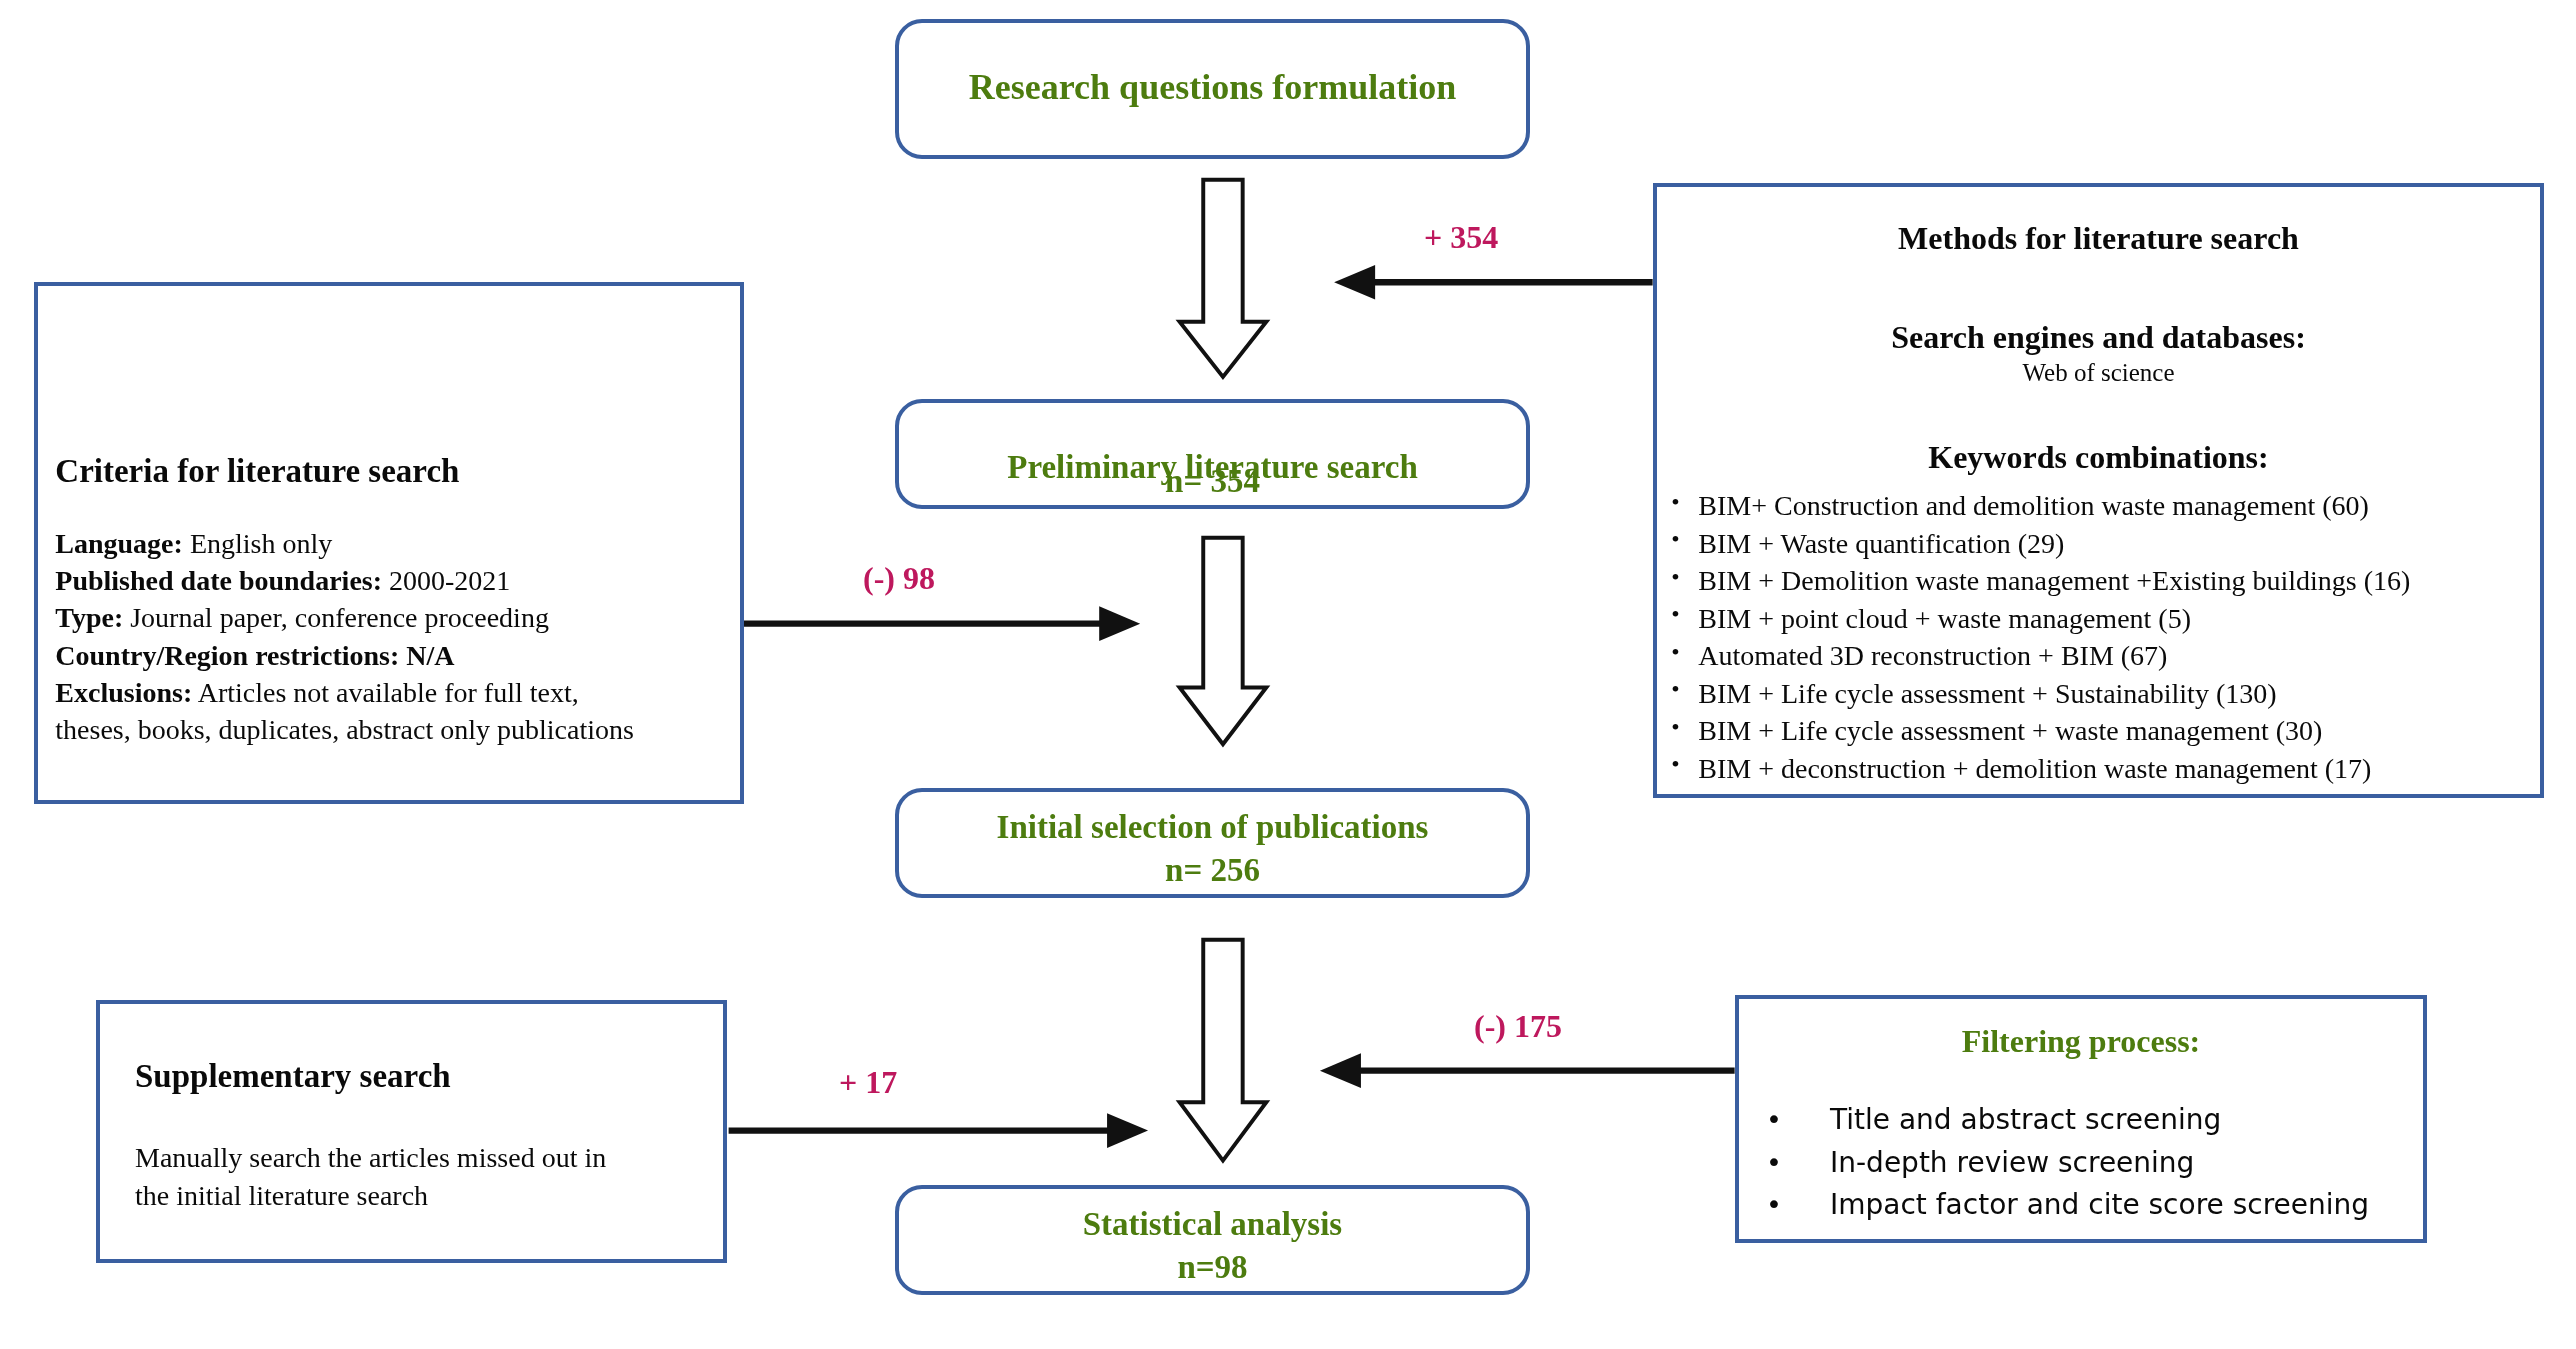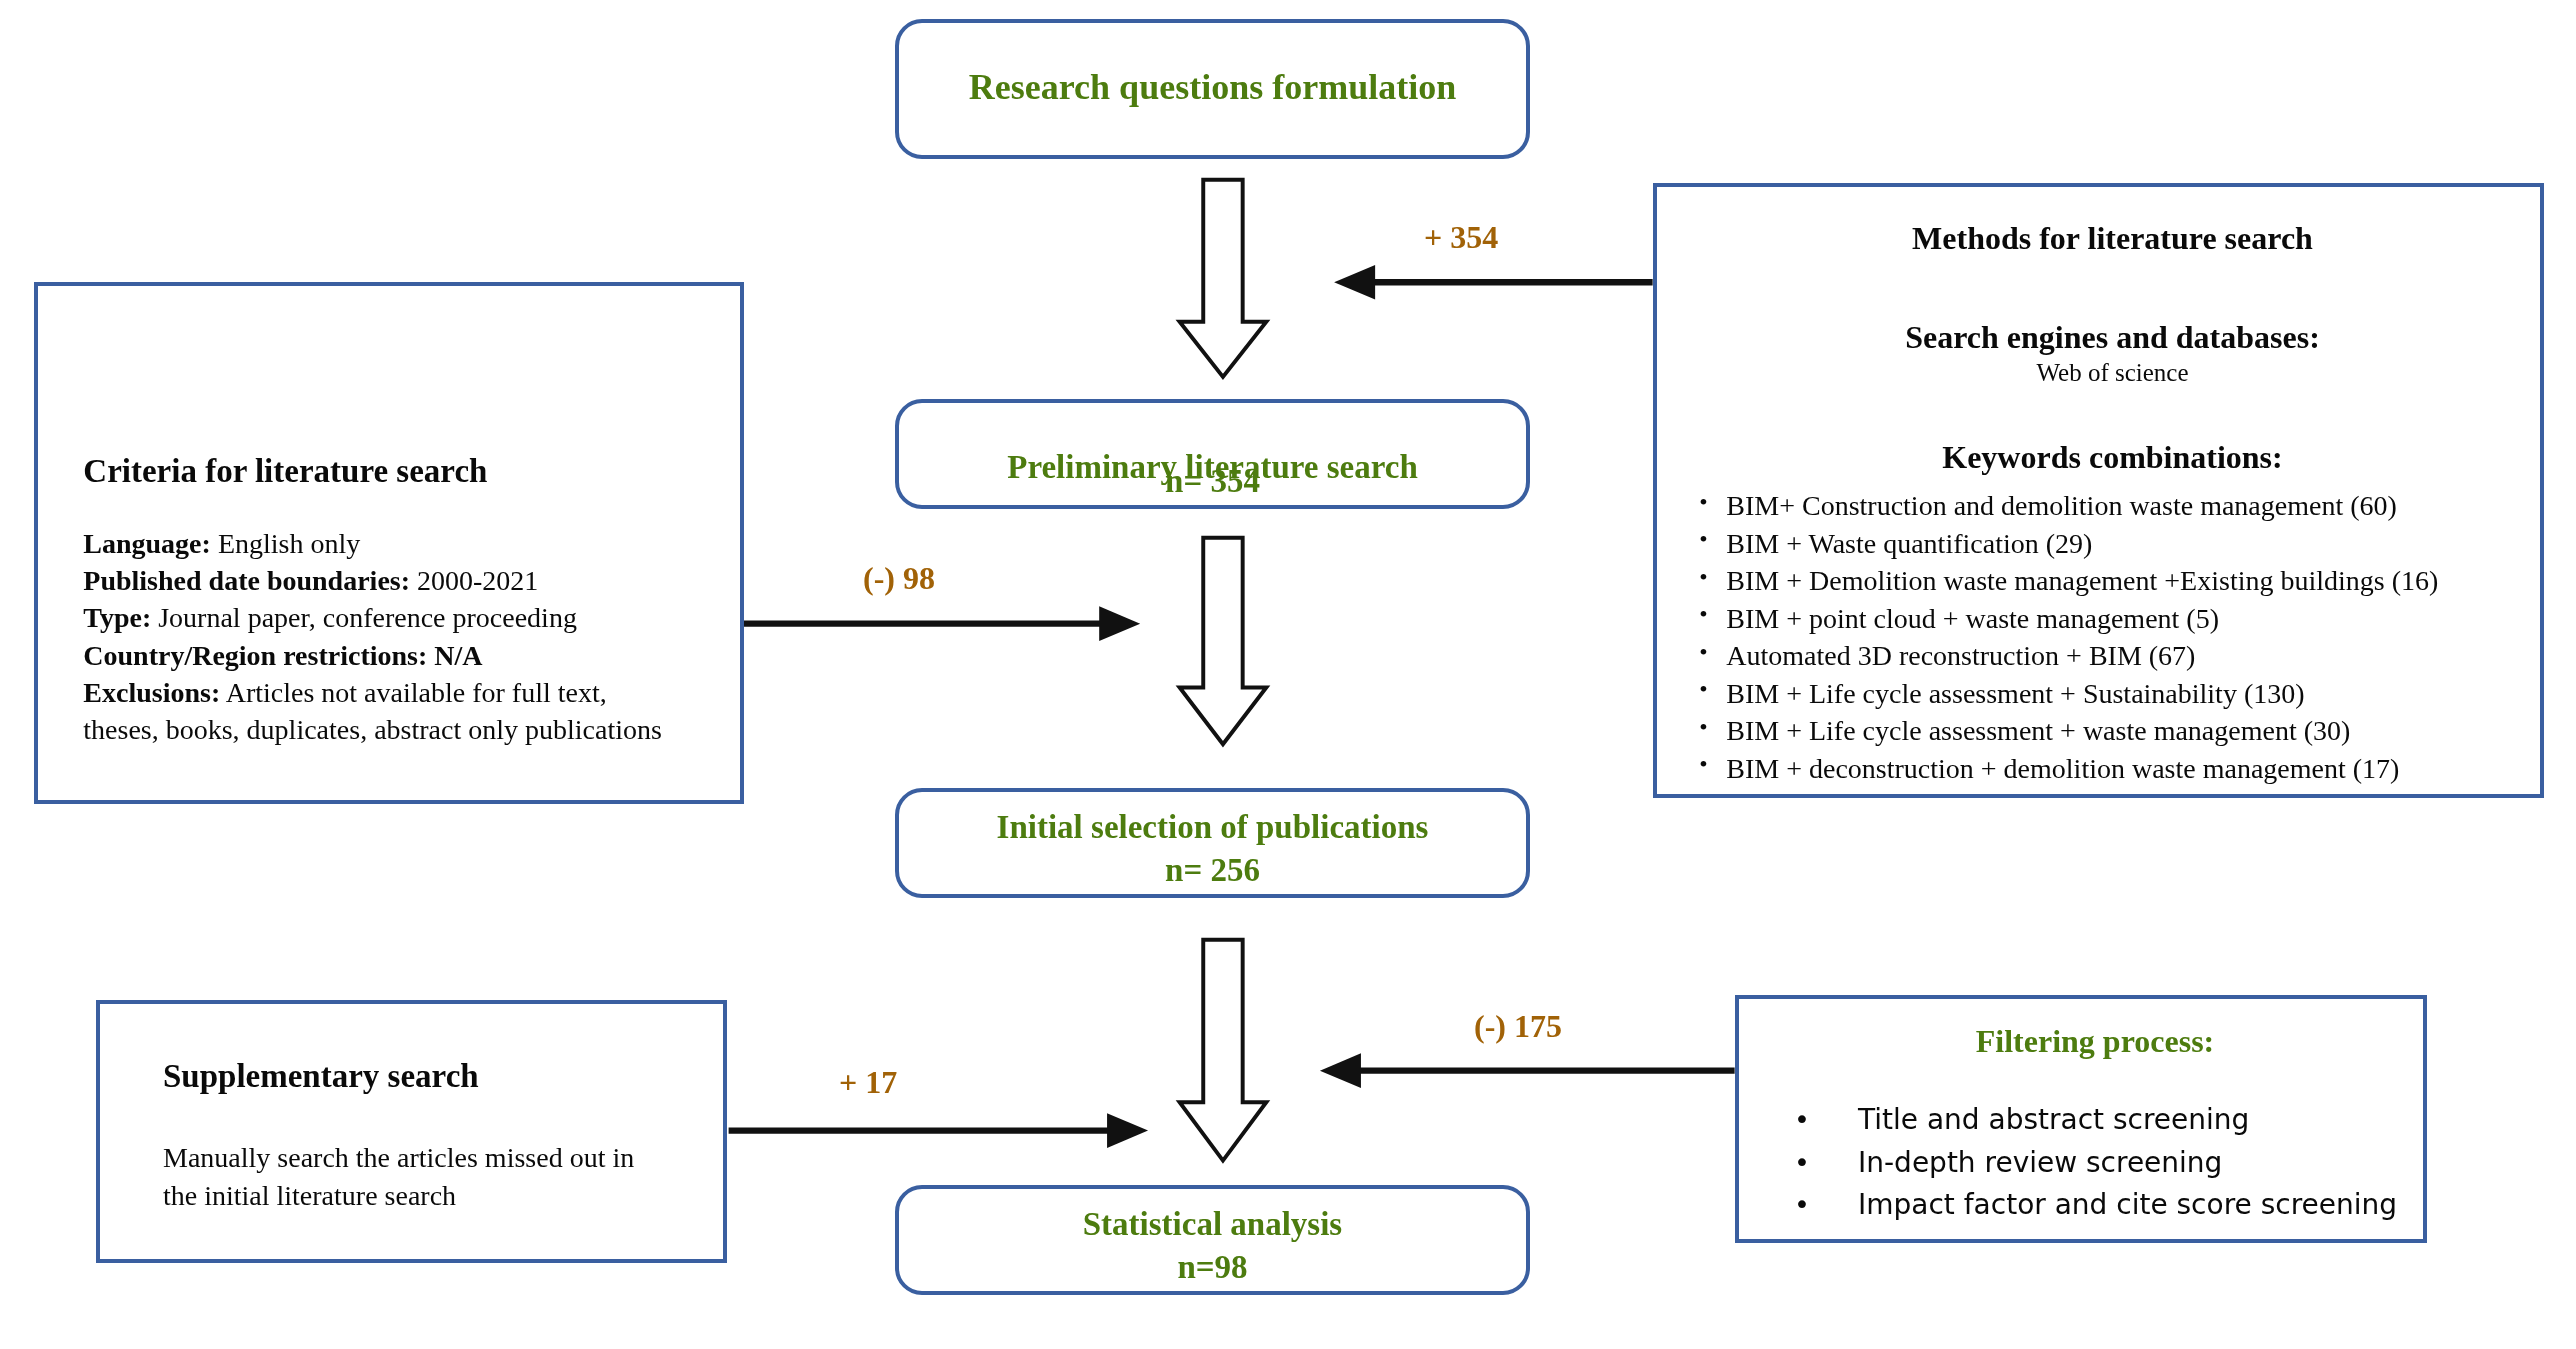--- a/index.html
+++ b/index.html
@@ -18,21 +18,21 @@
   .box {
     position: absolute;
     box-sizing: border-box;
     background: #ffffff;
     border: 3.2px solid #3A5FA0;
   }
   .rounded {
     border-radius: 27px;
     border-width: 4px;
   }
-  .sq { border-width: 4px; padding-left: 28px; }
+  .sq { border-width: 4px; }
 
   .center-box-text {
     position: absolute;
     left: 0; right: 0;
     text-align: center;
     font-weight: bold;
     color: #4d7c0f;
     line-height: 1.28;
   }
 
@@ -123,21 +123,21 @@
     position: absolute;
     left: 27px;
     top: 0;
     font-size: 27px;
   }
 
   .edge-label {
     position: absolute;
     font-weight: bold;
     font-size: 32px;
-    color: #a16207;
+    color: #be185d;
     white-space: nowrap;
   }
 
   svg.overlay {
     position: absolute;
     left: 0;
     top: 0;
     width: 2576px;
     height: 1349px;
     pointer-events: none;

